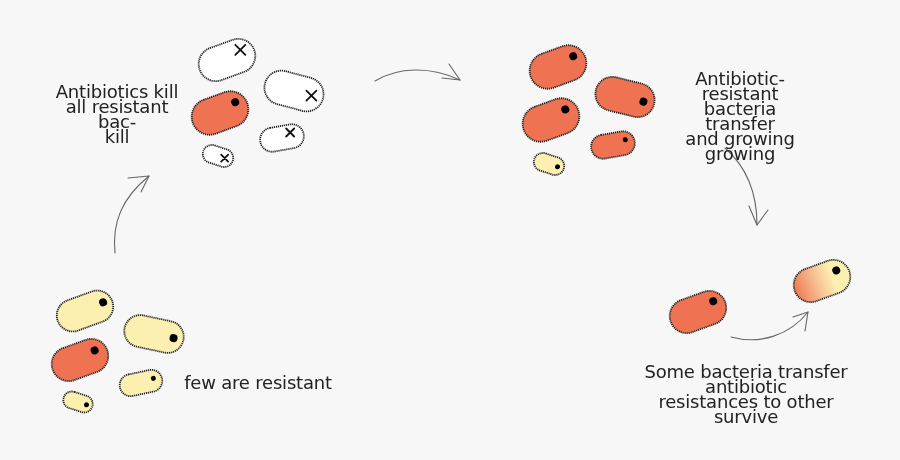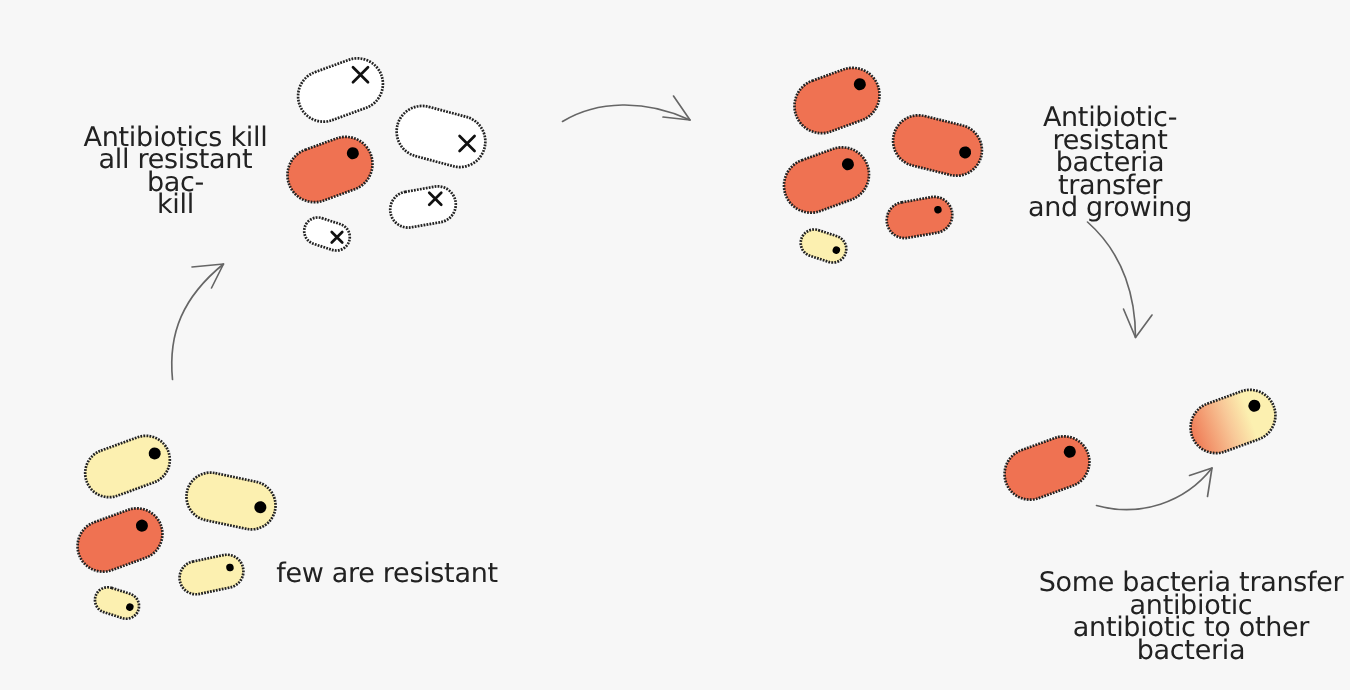--- a/index.html
+++ b/index.html
@@ -128,22 +128,23 @@
 <div class="caption" style="left:52px; top:84px; width:130px;">
   <div>Antibiotics kill</div>
   <div>all resistant bac-</div>
   <div>kill</div>
 </div>
 
 <div class="caption" style="left:670px; top:71px; width:140px;">
   <div>Antibiotic-resistant</div>
   <div>bacteria transfer</div>
   <div>and growing</div>
+  <div>growing</div>
 </div>
 
 <div class="caption" style="left:176px; top:375px; width:164px;">
   <div>few are resistant</div>
 </div>
 
-<div class="caption" style="left:640px; top:381px; width:212px;margin-left:48px;">
+<div class="caption" style="left:640px; top:364px; width:212px;">
   <div>Some bacteria transfer antibiotic</div>
-  <div>antibiotic to other bacteria</div>
+  <div>resistances to other survive</div>
 </div>
 
 </body></html>

